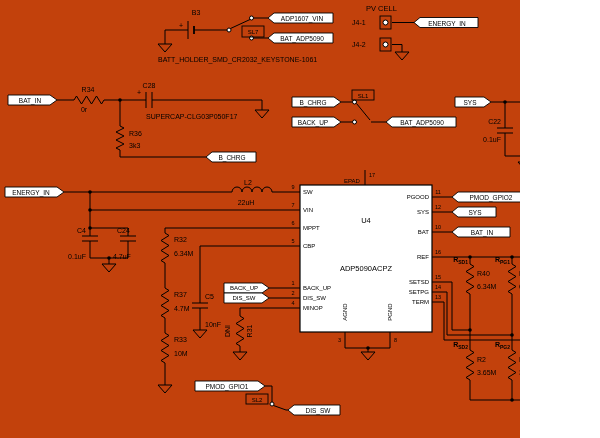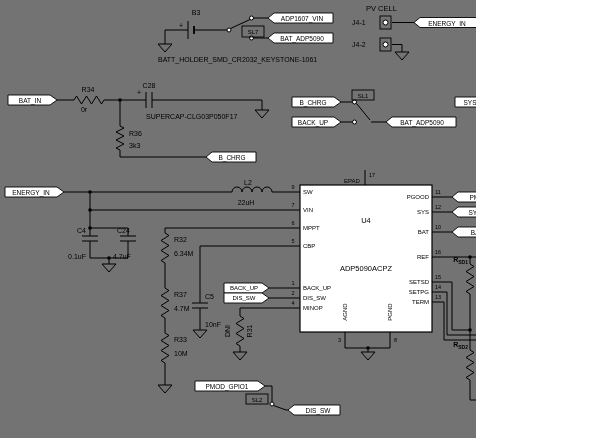--- a/index.html
+++ b/index.html
@@ -1,16 +1,16 @@
 <!DOCTYPE html>
 <html><head>
 <meta charset="utf-8">
 <style>
   html,body{margin:0;padding:0;background:#fff;}
-  .canvas{width:476px;height:438px;position:relative;background:#737373;overflow:hidden;}
+  .canvas{width:520px;height:438px;position:relative;background:#c2410c;overflow:hidden;}
   svg{display:block;}
   svg text{font-family:"Liberation Sans","DejaVu Sans",sans-serif;fill:#000;stroke:none;}
   .t55{font-size:5.5px;}
   .t6{font-size:6px;}
   .t65{font-size:6.5px;}
   .t7{font-size:7px;}
   .t75{font-size:7.5px;}
   .b7{font-size:7px;font-weight:bold;}
   .sub{font-size:5px;font-weight:bold;}
   .mid{dominant-baseline:central;}

